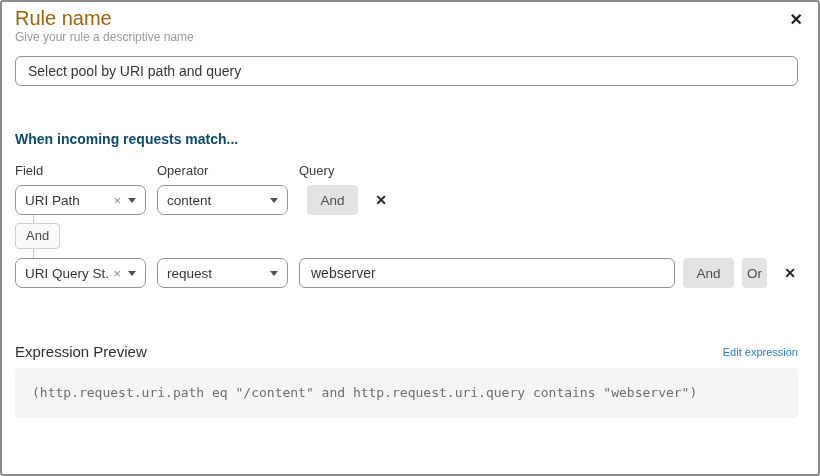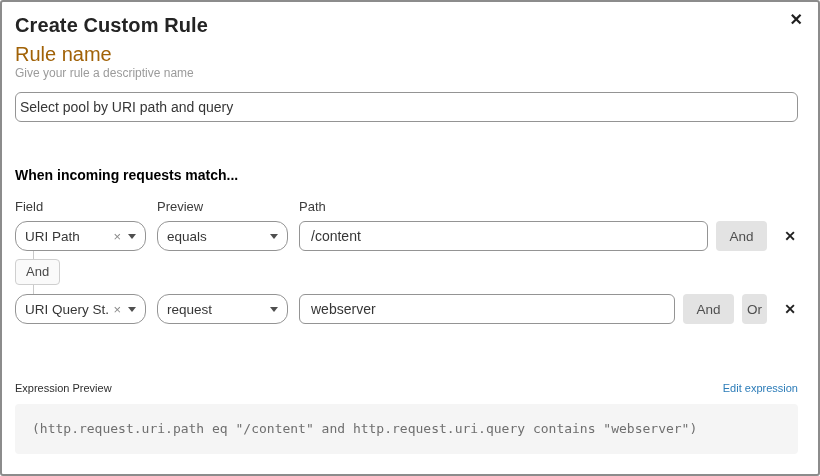--- a/index.html
+++ b/index.html
@@ -28,41 +28,41 @@
     margin-top:10px;
     font-size:20px; font-weight:700; color:#242424;
     line-height:26px; letter-spacing:0.1px;
   }
 
   .field-label { margin-top:8px; font-size:20px; color:#a16207; line-height:16px; }
   .helper-text { margin-top:4px; font-size:12px; color:#9b9b9b; line-height:15px; }
 
   .text-input {
     display:block; width:100%; height:30px;
-    margin-top:11px; padding:0 4px;
+    margin-top:11px; padding:0 12px;
     border:1px solid #949494; border-radius:6px;
     font-family:"Liberation Sans", sans-serif;
     font-size:14px; color:#363636; background:#fff;
     outline:none;
   }
 
   .match-heading {
     margin-top:45px;
-    font-size:14px; font-weight:700; color:#000000;
+    font-size:14px; font-weight:700; color:#0c4a6e;
     line-height:16px;
   }
 
   .col-labels { display:flex; margin-top:16px; font-size:13px; color:#3c3c3c; line-height:15px;align-items:center; }
   .col-field, .col-operator { width:131px; margin-right:11px; }
 
   .cond-row { display:flex; align-items:center; margin-top:7px; height:30px; }
 
   .select {
     width:131px; height:30px; margin-right:11px;
-    border:1px solid #949494; border-radius:12px;
+    border:1px solid #949494; border-radius:7px;
     display:flex; align-items:center;
     padding:0 9px; background:#fff; cursor:pointer;
   }
   .select-text {
     flex:1; font-size:13.5px; color:#363636;
     white-space:nowrap; overflow:hidden;
   }
   .clear-x {
     color:#8a8a8a; font-size:13px; line-height:13px;
     margin:0 7px 0 4px; cursor:pointer;
@@ -102,64 +102,62 @@
   .conn-line-top { height:8px; }
   .conn-line-bottom { height:9px; }
   .conn-badge {
     display:inline-block; height:26px; line-height:24px;
     padding:0 10px;
     border:1px solid #cfcfcf; border-radius:4px;
     background:#fafafa; font-size:13px; color:#4a4a4a;
   }
 
   .expr-header { display:flex; align-items:center; justify-content:space-between; margin-top:56px; }
-  .expr-label { font-size:11px; color:#2e2e2e; line-height:16px; }
+  .expr-label { font-size:15px; color:#2e2e2e; line-height:16px; }
   .expr-edit-link { font-size:11px; color:#2c7cb8; text-decoration:none; cursor:pointer; }
 
   .expr-code {
     margin-top:8px; height:50px;
     background:#f5f5f5; border-radius:4px;
     padding:18px 17px;
     font-family:"DejaVu Sans Mono", monospace;
     font-size:13px; color:#6f6f6f;
     white-space:nowrap; overflow:hidden; line-height:14px;
   }
 </style>
 </head>
 <body>
 
 <div class="dialog">
   <button class="close-btn">✕</button>
 
   <div class="content">
-    <h1 class="title">Create Custom Rule</h1>
 
     <div class="field-label">Rule name</div>
     <div class="helper-text">Give your rule a descriptive name</div>
     <input type="text" class="text-input" value="Select pool by URI path and query" style="">
 
     <div class="match-heading">When incoming requests match...</div>
 
     <div class="col-labels">
       <div class="col-field">Field</div>
-      <div class="col-operator">Preview</div>
-      <div class="col-value">Path</div>
+      <div class="col-operator">Operator</div>
+      <div class="col-value">Query</div>
     </div>
 
     <div class="cond-row">
       <div class="select">
         <span class="select-text">URI Path</span>
         <span class="clear-x">×</span>
         <span class="caret"></span>
       </div>
       <div class="select">
-        <span class="select-text">equals</span>
+        <span class="select-text">content</span>
         <span class="caret"></span>
       </div>
-      <input type="text" class="value-input" value="/content" style="">
       <button class="conj-btn conj-and">And</button>
       <button class="row-delete">✕</button>
     </div>
 
     <div>
       <div class="conn-line conn-line-top"></div>
       <span class="conn-badge">And</span>
       <div class="conn-line conn-line-bottom"></div>
     </div>
 

